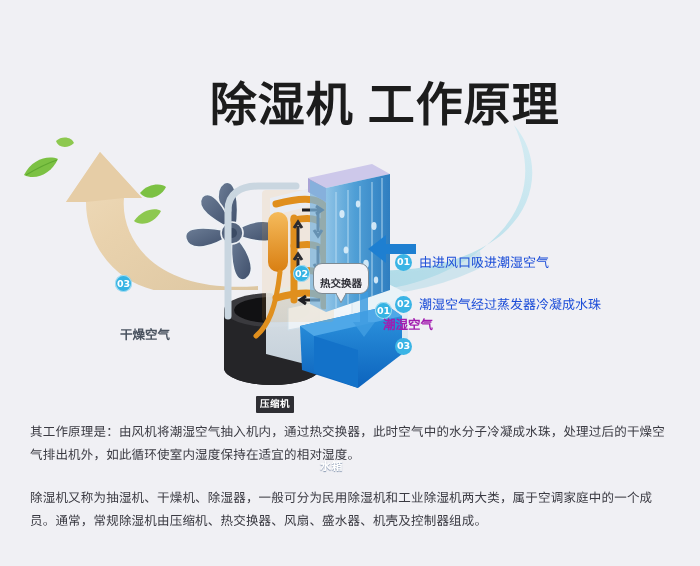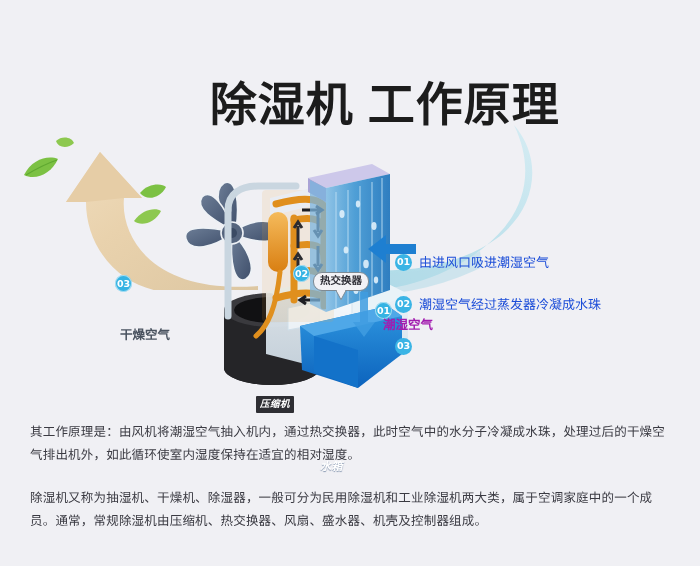--- a/index.html
+++ b/index.html
@@ -32,41 +32,40 @@
 
   
   .machine{position:absolute;left:210px;top:25px;width:210px;height:265px;}
 
   
   .chip{
     position:absolute;
     font-size:9.5px;font-weight:bold;color:#ffffff;
     letter-spacing:.5px;white-space:nowrap;
     line-height:1;
-    font-style:italic;
   }
   .chip-compressor{
     left:256px;top:281px;
     background:#2e2e33;
     padding:3px 4px 4px 4px;
     border-radius:1px;
   }
   .chip-tank{
     left:320px;top:346px;
     font-size:11px;
     text-shadow:0 1px 1px rgba(0,40,90,.45);
   }
 
   
   .bubble{
-    position:absolute;left:313px;top:157px;
+    position:absolute;left:313px;top:148px;
     border:1.3px solid #7d8a94;
     border-radius:9px;
     background:#f2f2f6;
-    padding:2px 6px 3px 6px;
+    padding:14px 6px 3px 6px;
     font-size:10.5px;color:#2d2d35;font-weight:bold;
     line-height:1.1;white-space:nowrap;
   }
   .bubble .tail{
     position:absolute;left:50%;margin-left:-5px;bottom:-11px;
     width:10px;height:11px;
     overflow:visible;
   }
 
   

